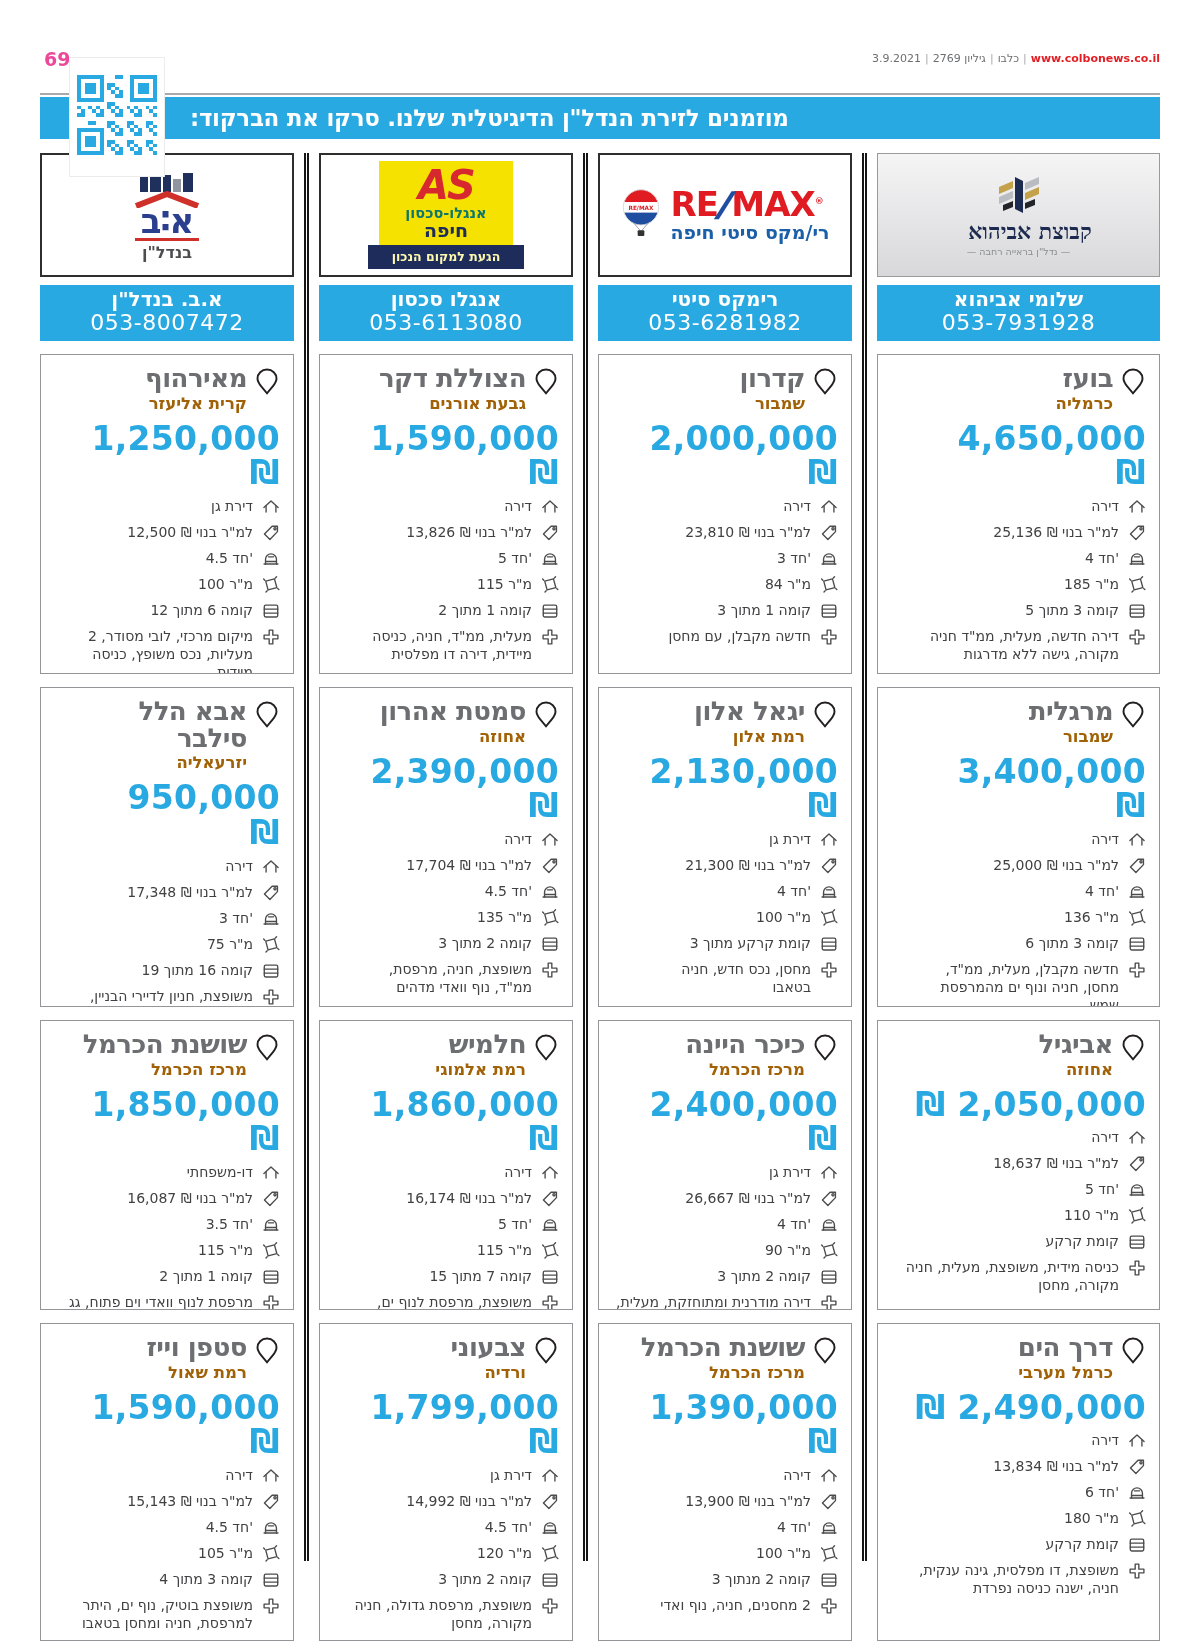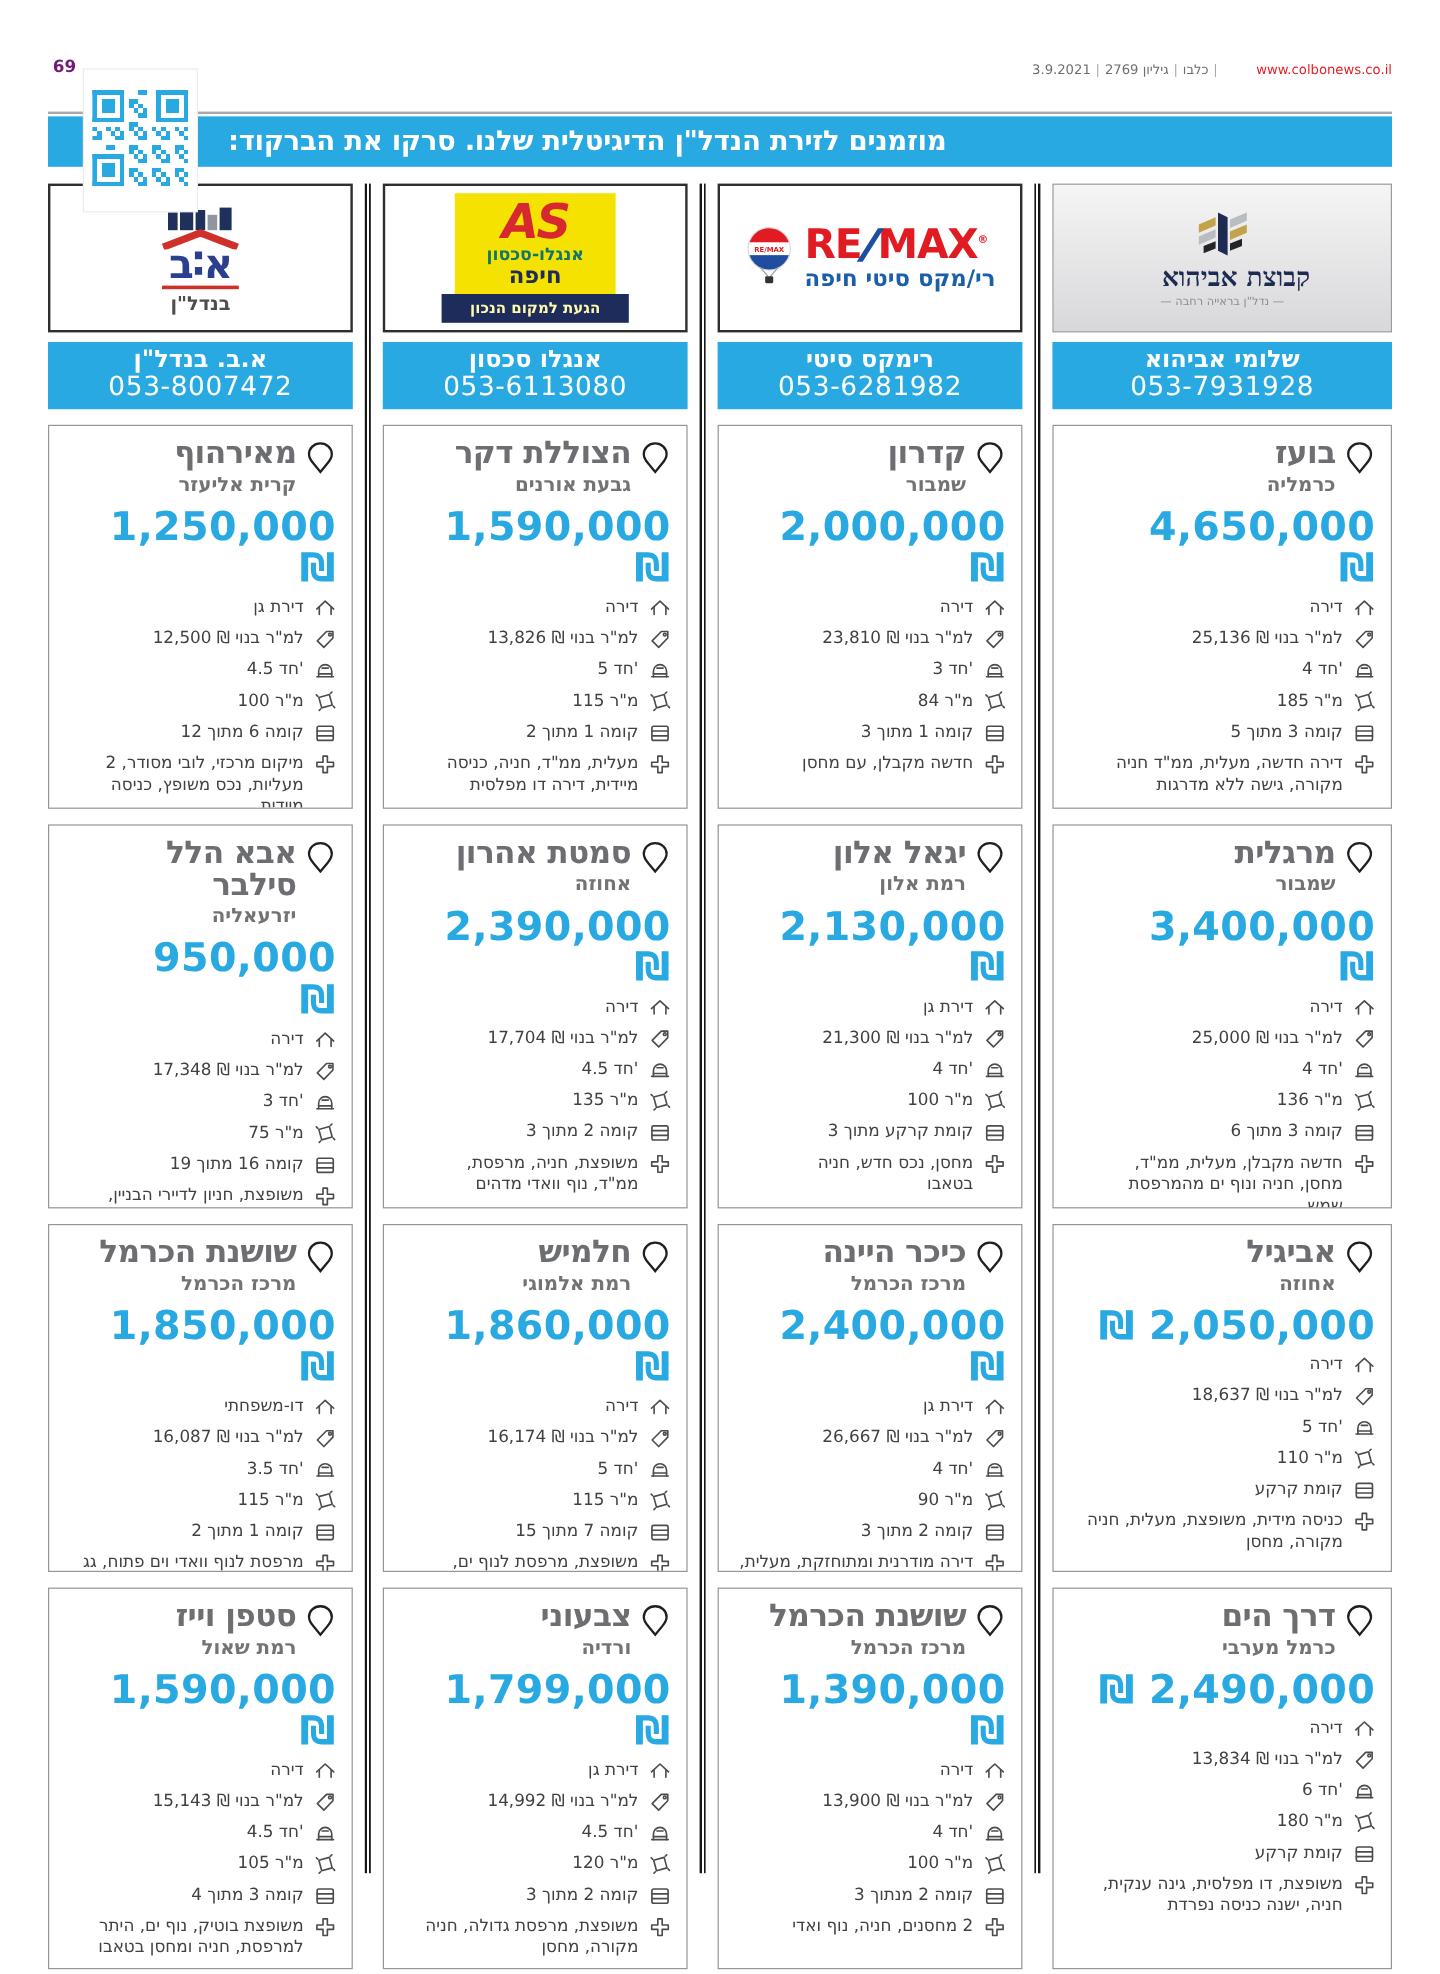--- a/index.html
+++ b/index.html
@@ -1,20 +1,20 @@
 <!DOCTYPE html>
 <html lang="he"><head>
 <meta charset="utf-8">
 <style>
   html,body{margin:0;padding:0;}
   body{width:1200px;height:1645px;position:relative;background:#ffffff;
        font-family:"DejaVu Sans",sans-serif;color:#414042;overflow:hidden;}
-  .page-number{position:absolute;top:48px;left:44px;font-size:14px;font-weight:bold;color:#701a75;}
+  .page-number{position:absolute;top:48px;left:44px;font-size:19px;font-weight:bold;color:#ec4899;}
   .info-bar{position:absolute;top:52px;right:40px;direction:rtl;font-size:11px;color:#6d6e71;}
-  .info-bar .site{color:#e31e24;font-weight:normal;margin-left:28px;}
+  .info-bar .site{color:#e31e24;font-weight:bold;}
   .info-bar .pipe{margin:0 4px;color:#a7a9ac;}
   .top-rule{position:absolute;top:93px;left:40px;right:40px;height:2px;background:#a7a9ac;}
   .banner{position:absolute;top:97px;left:40px;right:40px;height:42px;background:#29a9e1;
           display:flex;align-items:center;padding-left:150px;box-sizing:border-box;}
   .banner-text{direction:rtl;color:#fff;font-size:23px;font-weight:800;letter-spacing:-0.3px;}
   .qr-box{position:absolute;top:58px;left:70px;width:94px;height:118px;background:#fff;z-index:3;
           display:flex;align-items:center;justify-content:center;box-shadow:0 0 0 1px #ececec;}
   .columns{position:absolute;top:153px;left:40px;width:1120px;display:flex;justify-content:space-between;}
   .col{display:flex;flex-direction:column;}
   .col-a,.col-b,.col-c{flex:0 0 254px;}
@@ -29,21 +29,21 @@
   .phone-number{font-size:22px;font-weight:400;letter-spacing:.5px;line-height:1.1;}
   .card{border:1px solid #939598;margin-top:13px;padding:10px 12px;direction:rtl;box-sizing:border-box;
         overflow:hidden;background:#fff;}
   .card.r0,.card.r1{height:320px;padding-left:46px;}
   .card.r2{height:290px;}
   .card.r3{height:318px;}
   .card-head{display:flex;gap:6px;align-items:flex-start;}
   .pin{flex:0 0 auto;margin-top:2px;}
   .t-block{display:flex;flex-direction:column;}
   .title{font-size:26px;font-weight:800;color:#6d6e71;line-height:1.02;letter-spacing:-0.5px;}
-  .subtitle{font-size:16.5px;font-weight:800;color:#737373;margin-top:2px;}
+  .subtitle{font-size:16.5px;font-weight:800;color:#a16207;margin-top:2px;}
   .price{direction:rtl;text-align:right;color:#29a9e1;font-size:33px;font-weight:800;
          margin:9px 1px 4px 0;letter-spacing:.3px;line-height:1.05;}
   .detail{display:flex;gap:8px;align-items:flex-start;margin-top:6px;font-size:14px;color:#414042;line-height:1.28;}
   .dicon{flex:0 0 auto;display:inline-flex;margin-top:0;}
   .di{width:20px;height:20px;fill:none;stroke:#4c4c4e;stroke-width:1.5;stroke-linejoin:round;stroke-linecap:round;}
   .dtxt{padding-top:1px;}
   
   .ab-roof{margin-top:-1px;line-height:0;}
   .ab-sky{line-height:0;}
   .ab-mark{font-size:34px;font-weight:800;color:#2b3f8f;line-height:.95;margin-top:-3px;letter-spacing:-1px;}

